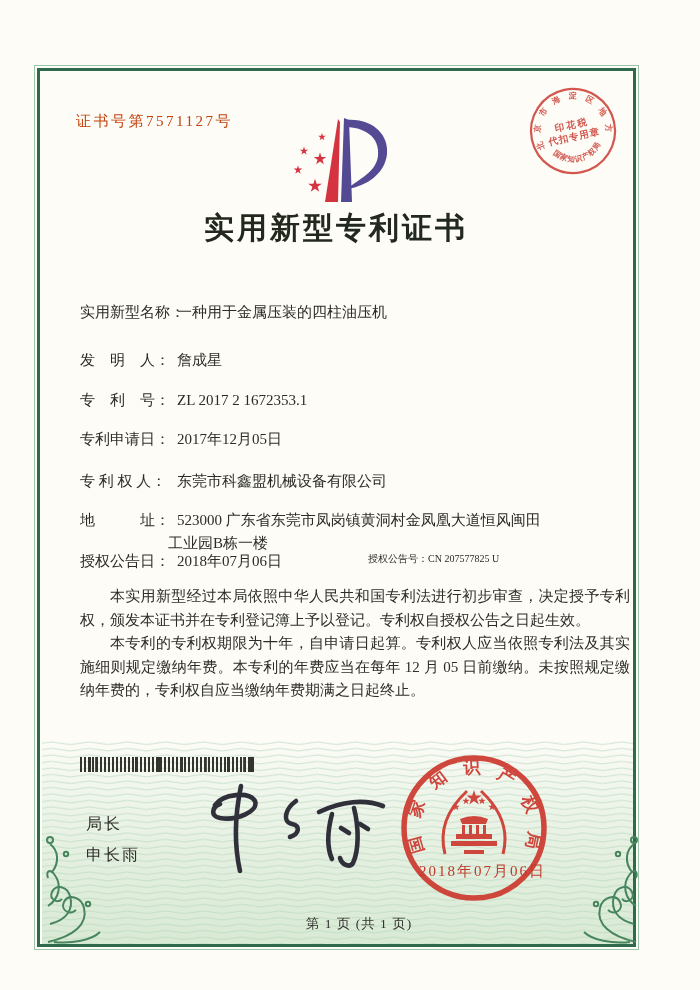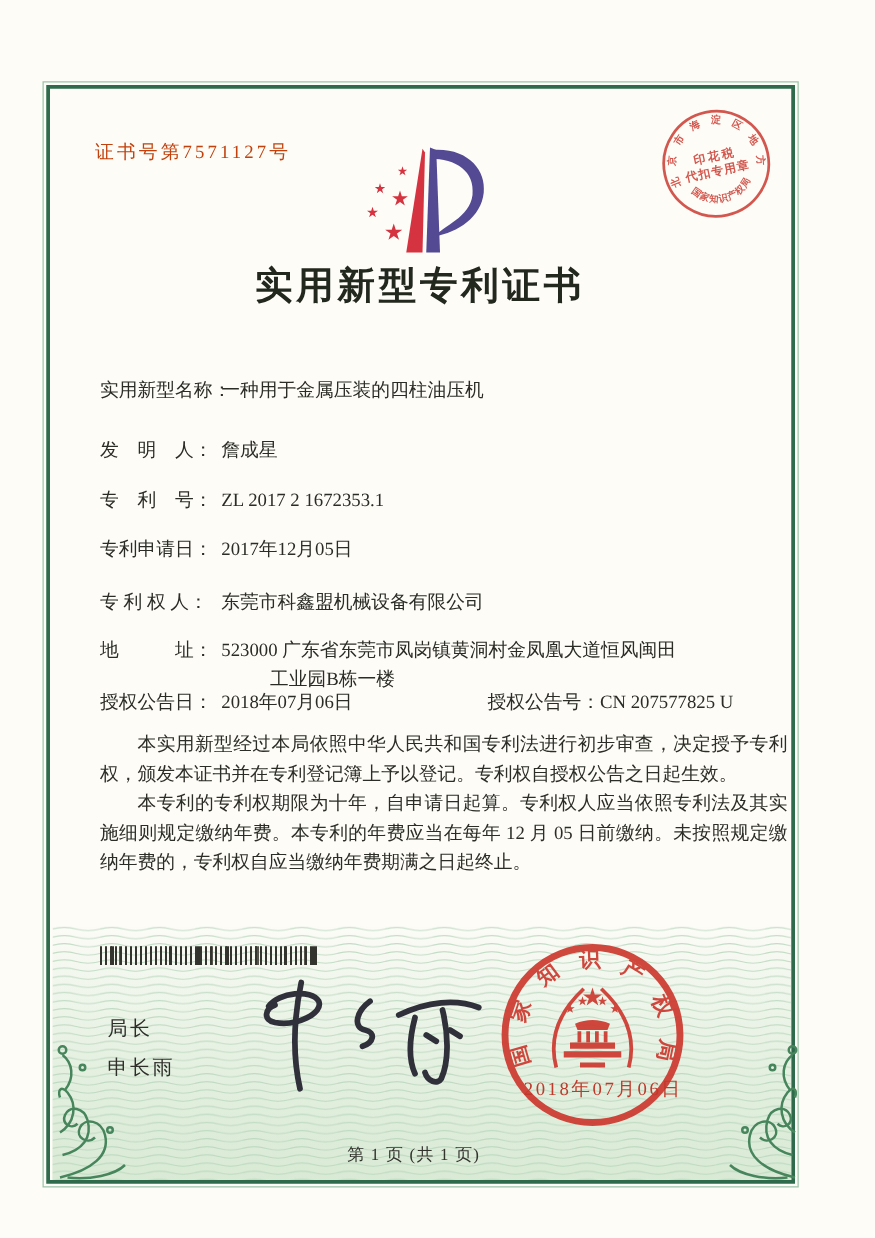--- a/index.html
+++ b/index.html
@@ -26,22 +26,22 @@
   .logo{left:286px;top:106px;}
   .title{
     left:36px;top:208px;width:600px;text-align:center;
     font-size:30px;font-weight:bold;letter-spacing:3px;color:#23281f;
   }
 
   
   .row{left:80px;font-size:15px;color:#2c2c27;white-space:nowrap;}
   .row .lbl{display:inline-block;width:97px;}
   .row .val{display:inline-block;}
-  .addr2{left:168px;font-size:15px;color:#2c2c27;margin-left:48px;}
-  .grant-no-row{left:390px;font-size:15px;color:#2c2c27;white-space:nowrap;}
+  .addr2{left:168px;font-size:15px;color:#2c2c27;}
+  .grant-no-row{left:368px;font-size:10px;color:#2c2c27;white-space:nowrap;}
 
   
   .paras{left:80px;top:585px;width:550px;font-size:15px;line-height:23.5px;color:#2d2d28;}
   .paras p{margin:0;text-indent:2em;text-align:justify;}
 
   
   .band-tint{
     left:42px;top:740px;width:591px;height:204px;z-index:1;
     background:linear-gradient(to bottom,
       rgba(226,240,224,0) 0%,
@@ -67,21 +67,21 @@
     left:419px;top:862px;z-index:5;
     font-size:15px;letter-spacing:2px;color:#bf3a2b;white-space:nowrap;
   }
 
   .flourish{z-index:3;}
   .flourish-left{left:44px;top:832px;}
   .flourish-right{left:578px;top:832px;transform:scaleX(-1);}
 
   .footer{
     left:36px;top:915px;width:590px;text-align:center;z-index:4;
-    font-size:13.5px;color:#33332e;letter-spacing:1px;
+    font-size:13.5px;color:#33332e;letter-spacing:1px;padding-left:28px;
   }
 </style>
 </head>
 <body>
 
 <div class="abs frame-outer">
   <div class="frame-inner"></div>
 </div>
 
 <div class="abs band-tint"></div>

